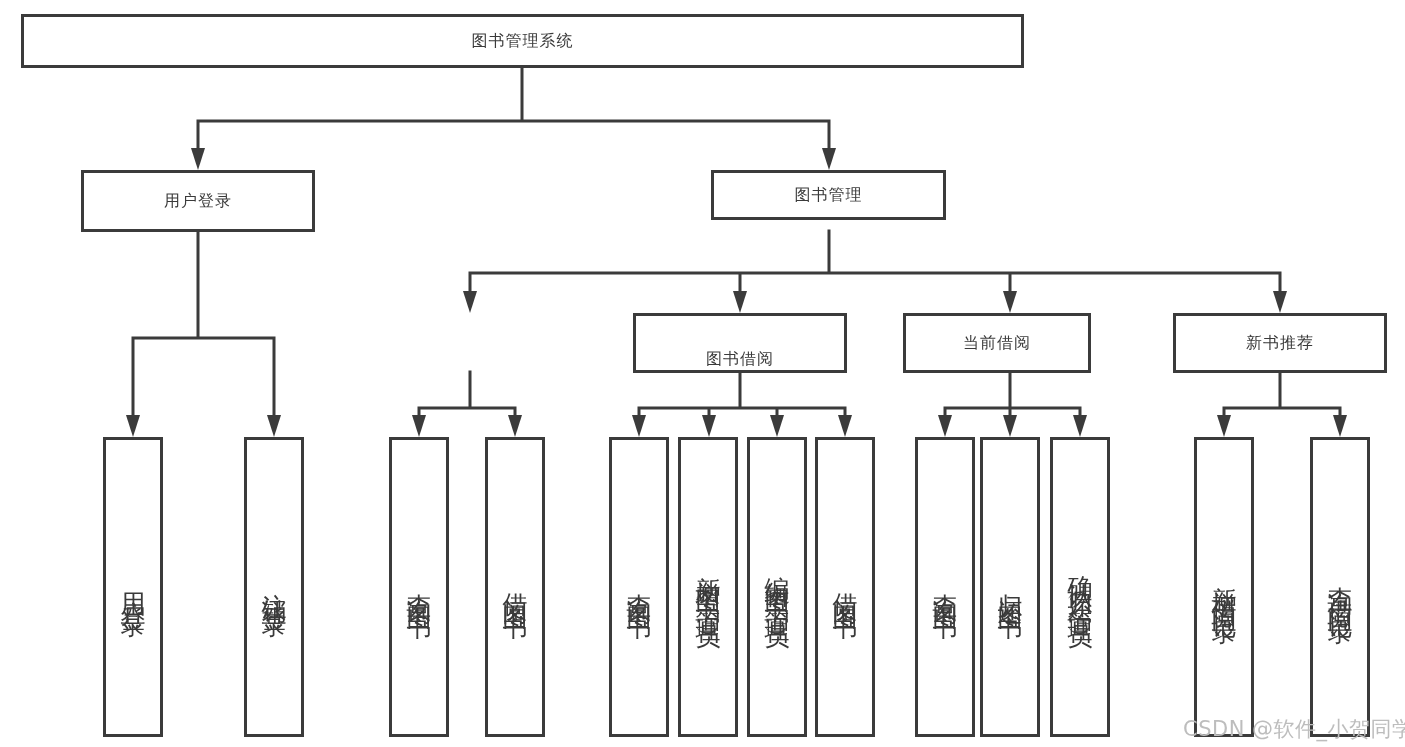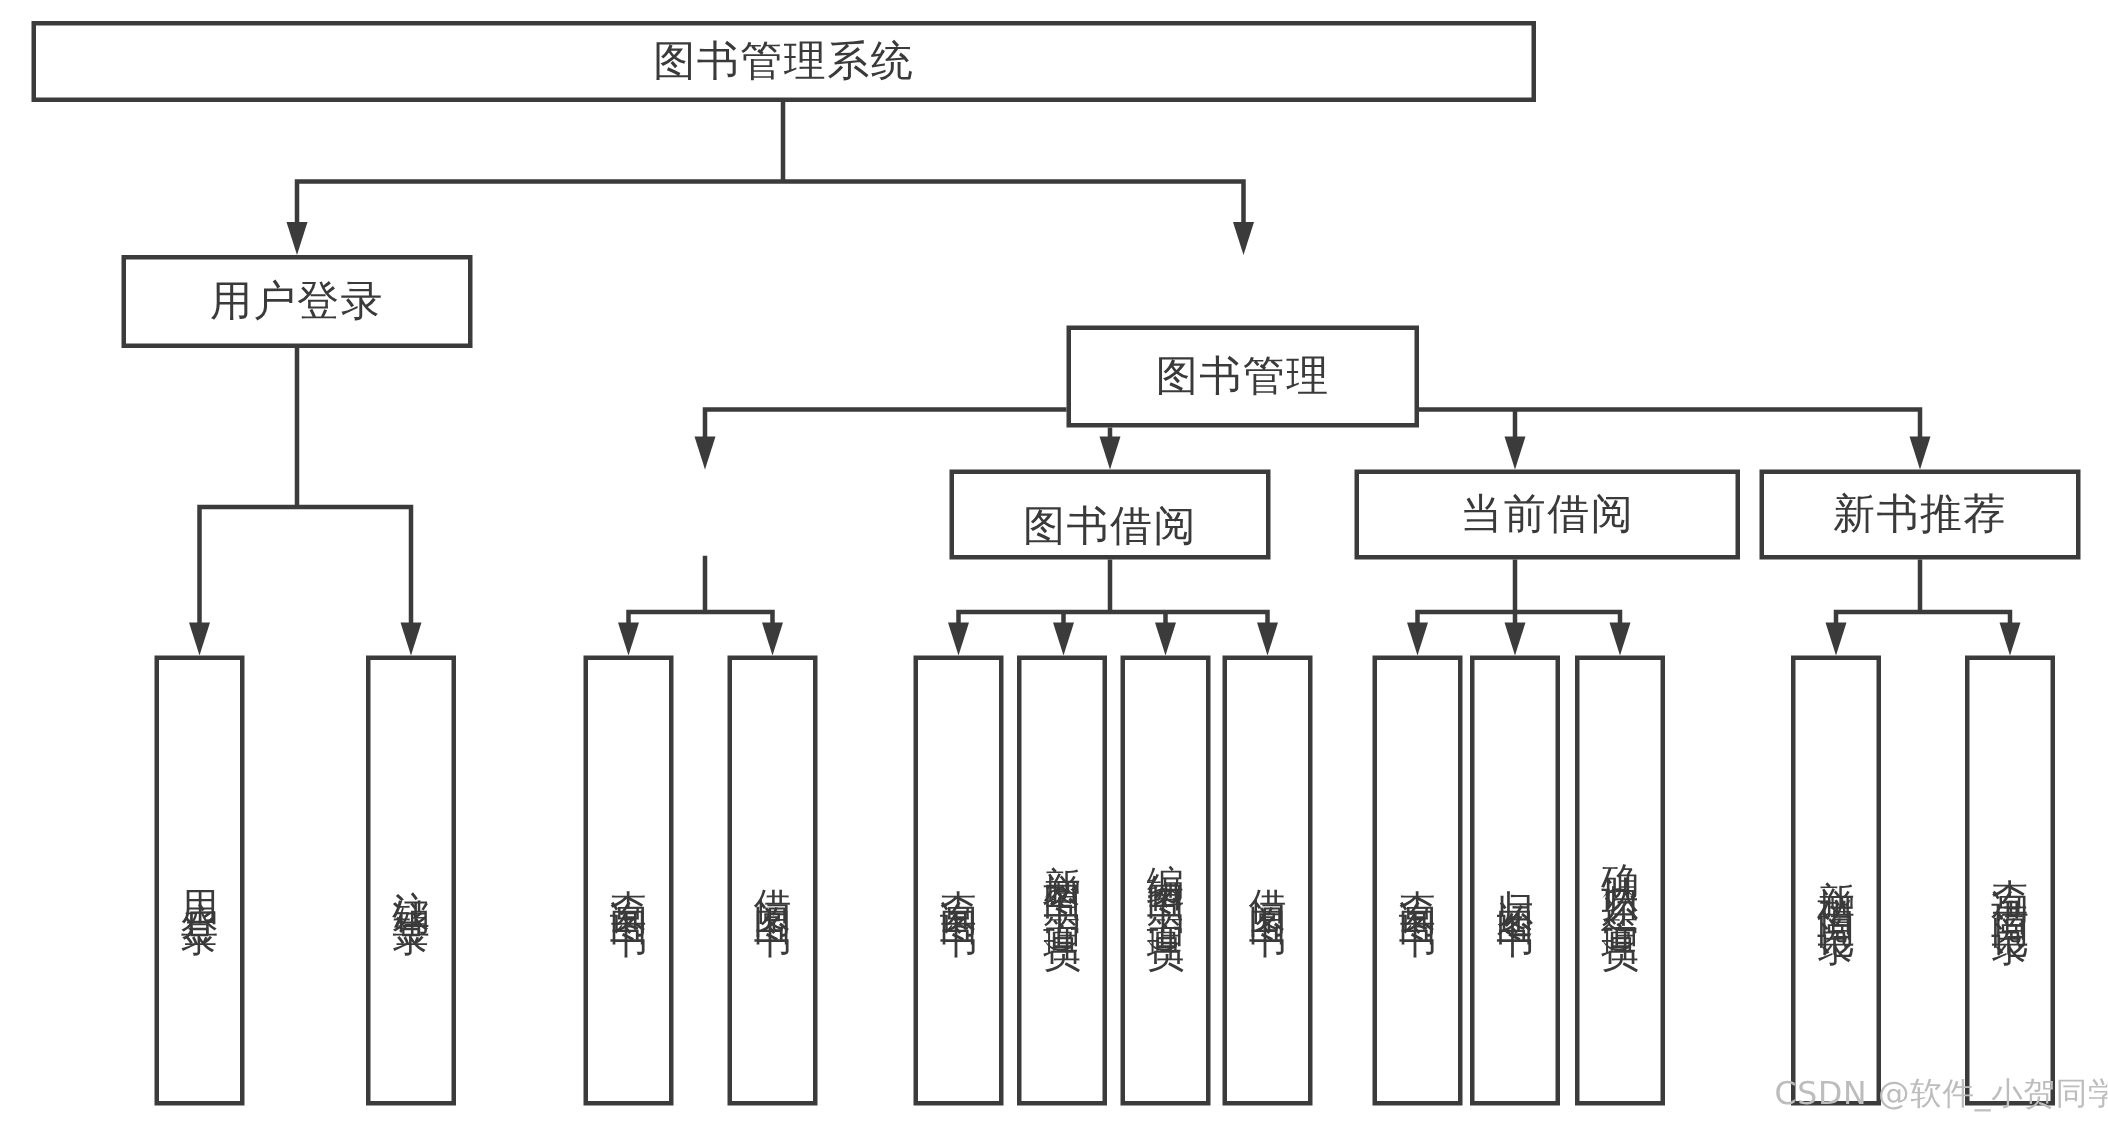--- a/index.html
+++ b/index.html
@@ -20,21 +20,21 @@
   }
   .connectors{position:absolute;left:0;top:0;color:var(--line);}
   .node{
     position:absolute;
     border:3px solid var(--line);
     background:#ffffff;
     display:flex;align-items:center;justify-content:center;
     text-align:center;
   }
   .node .lbl{
-    font-size:28px;
+    font-size:16px;
     letter-spacing:1px;
     color:var(--text);
     white-space:nowrap;
   }
   .vnode .vlbl{
     writing-mode:vertical-rl;
     text-orientation:mixed;
     font-size:25px;
     line-height:1;
     letter-spacing:7px;
@@ -95,28 +95,28 @@
     </g>
   </svg>
 
   <div class="node" style="left:21px;top:14px;width:1003px;height:54px;">
     <span class="lbl">图书管理系统</span>
   </div>
 
   <div class="node" style="left:81px;top:170px;width:234px;height:62px;">
     <span class="lbl">用户登录</span>
   </div>
-  <div class="node" style="left:711px;top:170px;width:235px;height:68px;margin-top:47px;">
+  <div class="node" style="left:711px;top:170px;width:235px;height:50px;">
     <span class="lbl">图书管理</span>
   </div>
 
   <div class="node" style="left:633px;top:313px;width:214px;height:60px;align-items:flex-end;">
     <span class="lbl">图书借阅</span>
   </div>
-  <div class="node" style="left:903px;top:313px;width:257px;height:60px;">
+  <div class="node" style="left:903px;top:313px;width:188px;height:60px;">
     <span class="lbl">当前借阅</span>
   </div>
   <div class="node" style="left:1173px;top:313px;width:214px;height:60px;">
     <span class="lbl">新书推荐</span>
   </div>
 
   <div class="node vnode" style="left:103px;top:437px;width:60px;height:300px;">
     <span class="vlbl">用户登录</span>
   </div>
   <div class="node vnode" style="left:244px;top:437px;width:60px;height:300px;">

